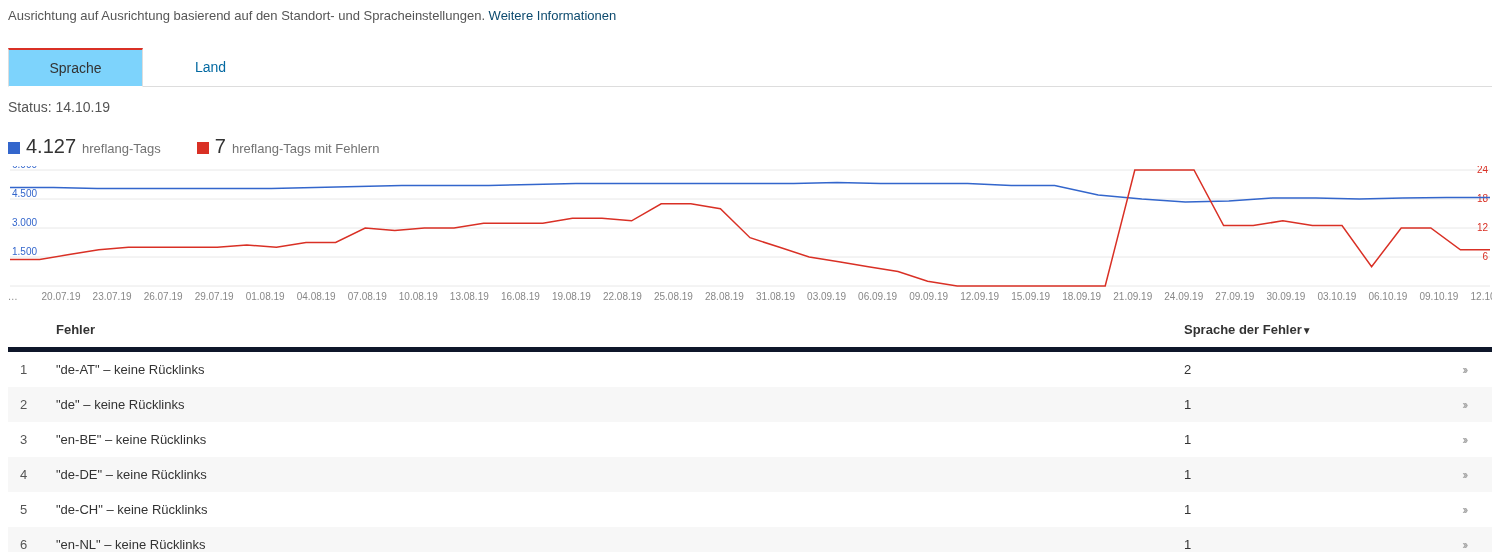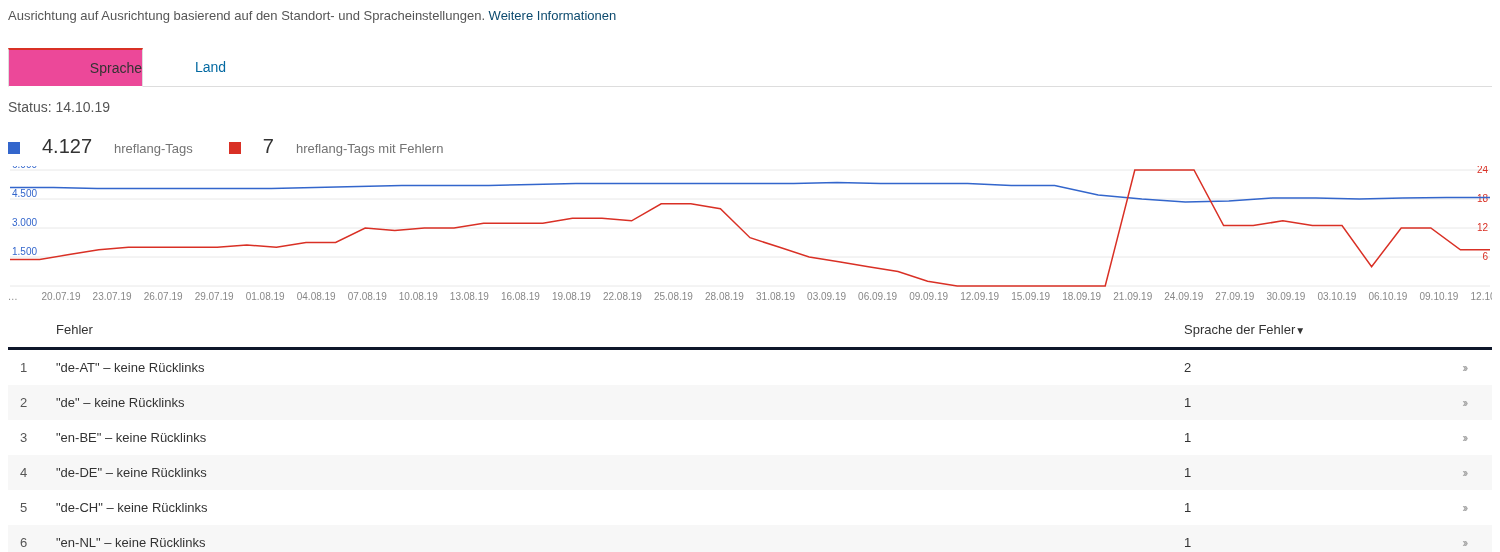--- a/index.html
+++ b/index.html
@@ -3,40 +3,40 @@
 <meta charset="utf-8">
 <style>
   * { box-sizing: border-box; margin: 0; padding: 0; }
   body { font-family: Arial, Helvetica, sans-serif; font-size: 13px; color: #333; background: #fff; width: 1500px; }
   .container { padding: 8px 8px 0 8px; }
   .page-title { font-size: 20px; font-weight: 400; color: #333; margin-bottom: 8px; }
   .page-desc { font-size: 13px; color: #555; margin-bottom: 24px; }
   .page-desc a { color: #0c4a6e; text-decoration: none; }
   .tabs { display: flex; border-bottom: 1px solid #ddd; }
   .tab { padding: 10px 0; width: 135px; text-align: center; font-size: 14px; color: #0369a1; cursor: pointer; border: 1px solid transparent; border-bottom: none; position: relative; bottom: -1px; }
-  .tab.active { color: #333; border: 1px solid #ddd; border-top: 2px solid #d93025; border-bottom: 1px solid #fff; background: #ec4899; text-align: right; }
+  .tab.active { color: #333; border: 1px solid #ddd; border-top: 2px solid #d93025; border-bottom: 1px solid #fff; background: #7dd3fc; }
   .status-row { padding: 12px 0 6px 0; font-size: 14px; color: #555; }
   .legend { display: flex; align-items: baseline; gap: 36px; padding-bottom: 8px; }
-  .legend-item { display: flex; align-items: baseline; gap: 22px; justify-content: center; }
+  .legend-item { display: flex; align-items: baseline; gap: 6px; justify-content: center; }
   .legend-swatch { width: 12px; height: 12px; display: inline-block; position: relative; top: 1px; }
   .legend-swatch.blue { background: #3366cc; }
   .legend-swatch.red { background: #d93025; }
   .legend-value { font-size: 20px; color: #333; }
   .legend-label { font-size: 13px; color: #737373; margin-top: 20px; }
   .chart { position: relative; height: 140px; width: 100%; }
   .chart svg { display: block; }
   .y-tick-left { font-size: 10px; fill: #3366cc; text-anchor: start; }
   .y-tick-right { font-size: 10px; fill: #d93025; text-anchor: end; }
   .x-tick { font-size: 10px; fill: #888; text-anchor: middle; }
   .line-blue { stroke: #3366cc; stroke-width: 1.5; fill: none; }
   .line-red { stroke: #d93025; stroke-width: 1.5; fill: none; }
   .grid { stroke: #e8e8e8; stroke-width: 1; }
   .table { width: 100%; border-collapse: collapse; margin-top: 6px; }
   .table th, .table td { text-align: left; padding: 10px 12px; font-size: 13px; font-weight: 400; }
-  .table th { border-bottom: 3px solid #0f172a; color: #333; font-weight: normal; }
+  .table th { border-bottom: 5px solid #0f172a; color: #333; font-weight: bold; }
   .th-count { color: #d93025; cursor: pointer; }
   .sort-arrow { font-size: 10px; }
   .table tbody tr:nth-child(even) { background: #f7f7f7; }
   .col-idx { width: 36px; text-align: right; color: #555; padding-right: 4px; padding-left: 16px;}
   .col-err { }
   .col-count { width: 280px; }
   .col-action { width: 40px; text-align: right; color: #999; font-size: 16px; cursor: pointer; }
   .chevrons { letter-spacing: -6px; font-weight: bold; color: #aaa; }
 </style>
 </head>

